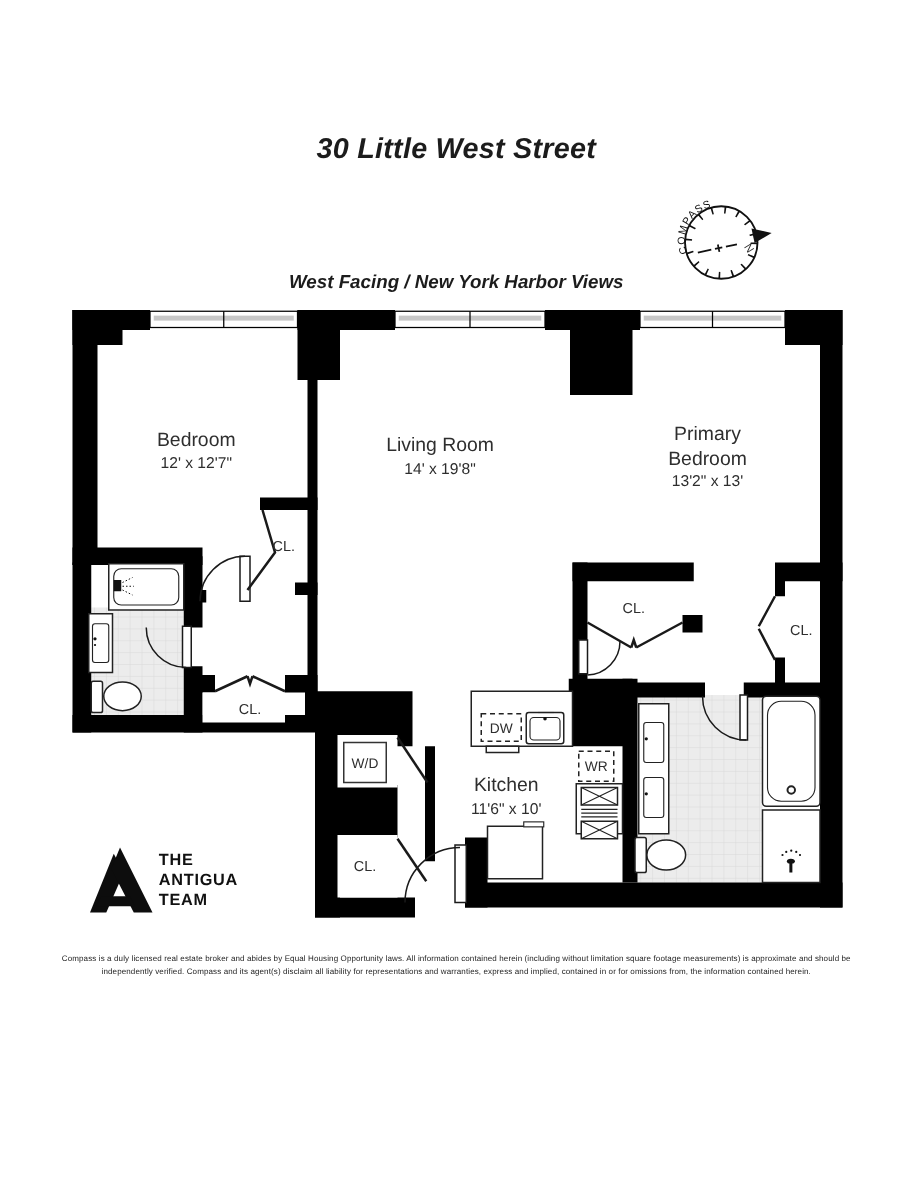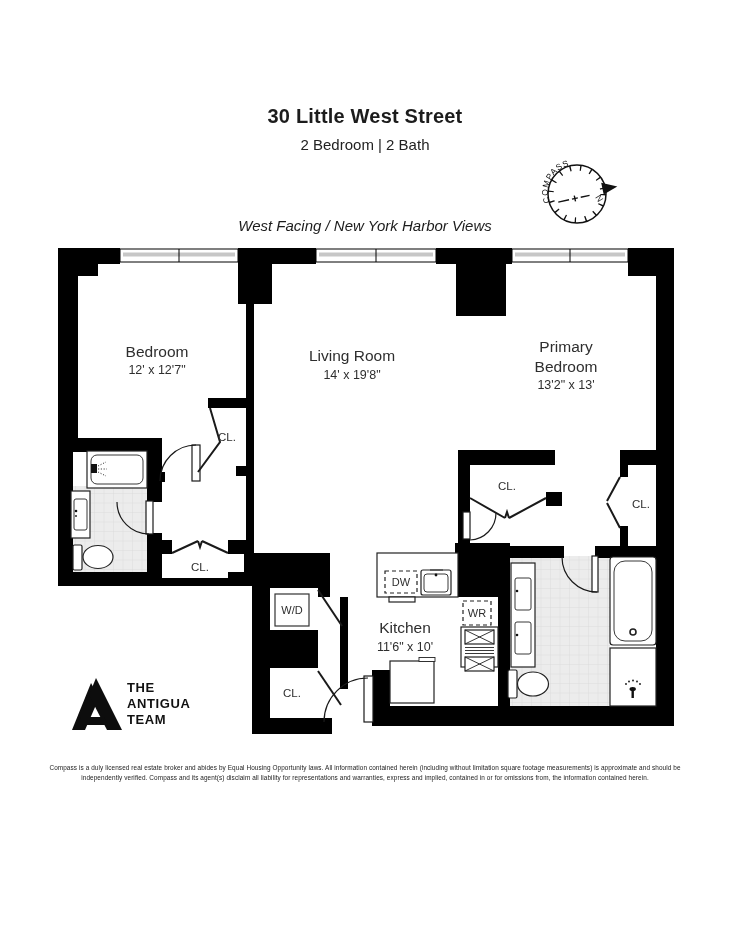--- a/index.html
+++ b/index.html
@@ -1,42 +1,41 @@
 <!DOCTYPE html>
 <html><head>
 <meta charset="utf-8">
 <style>
   html,body{margin:0;padding:0;background:#fff;}
   body{font-family:"Liberation Sans",sans-serif;}
   .page{position:relative;width:730px;height:943px;background:#fff;overflow:hidden;}
   .header{position:absolute;top:103px;left:0;width:730px;text-align:center;color:#1c1c1c;}
-  .header h1{margin:0;font-size:20px;line-height:1.32;font-weight:bold;letter-spacing:.2px;}
+  .header h1{margin:0;font-size:23px;line-height:1.32;font-weight:bold;letter-spacing:.2px;font-style:italic;}
   .header .specs{margin-top:7px;font-size:15px;color:#222;}
-  .tagline{position:absolute;top:217px;left:0;width:730px;text-align:center;font-size:15px;font-style:italic;color:#1c1c1c;}
+  .tagline{position:absolute;top:217px;left:0;width:730px;text-align:center;font-size:15px;font-style:italic;color:#1c1c1c;font-weight:bold;}
   .plan,.compass,.logo{position:absolute;}
   .plan{left:0;top:0;}
   .compass{left:538px;top:154px;}
   .logo{left:55px;top:655px;}
   .disclaimer{position:absolute;left:47px;top:763px;width:636px;font-size:6.4px;line-height:1.6;text-align:center;color:#1b1b1b;letter-spacing:.1px;}
   svg text{font-family:"Liberation Sans",sans-serif;fill:#2e2e2e;}
   .roomname{font-size:15.5px;}
   .roomdims{font-size:12.5px;}
   .cl{font-size:11.5px;}
   .appl{font-size:11px;}
   .logotext{font-size:13px;font-weight:bold;letter-spacing:.6px;fill:#111;}
   .compasslabel{font-size:8.5px;letter-spacing:.8px;fill:#111;}
 </style>
 </head>
 <body>
 
 <div class="page">
 
   <div class="header">
     <h1>30 Little West Street</h1>
-    <div class="specs">2 Bedroom | 2 Bath</div>
   </div>
   <div class="tagline">West Facing / New York Harbor Views</div>
 
   <svg class="compass" width="86" height="84" viewBox="0 0 86 84">
     <circle cx="39" cy="40" r="29" fill="none" stroke="#111" stroke-width="1.5"></circle>
     <circle cx="39" cy="40" r="26" fill="none" stroke="#111" stroke-width="6" stroke-dasharray="1.3 9.1"></circle>
     <circle cx="39" cy="40" r="23.5" fill="#fff" stroke="none"></circle>
     <defs>
         <path id="carc" d="M 14,52 A 26,26 0 0 1 60,24"></path>
       </defs>

